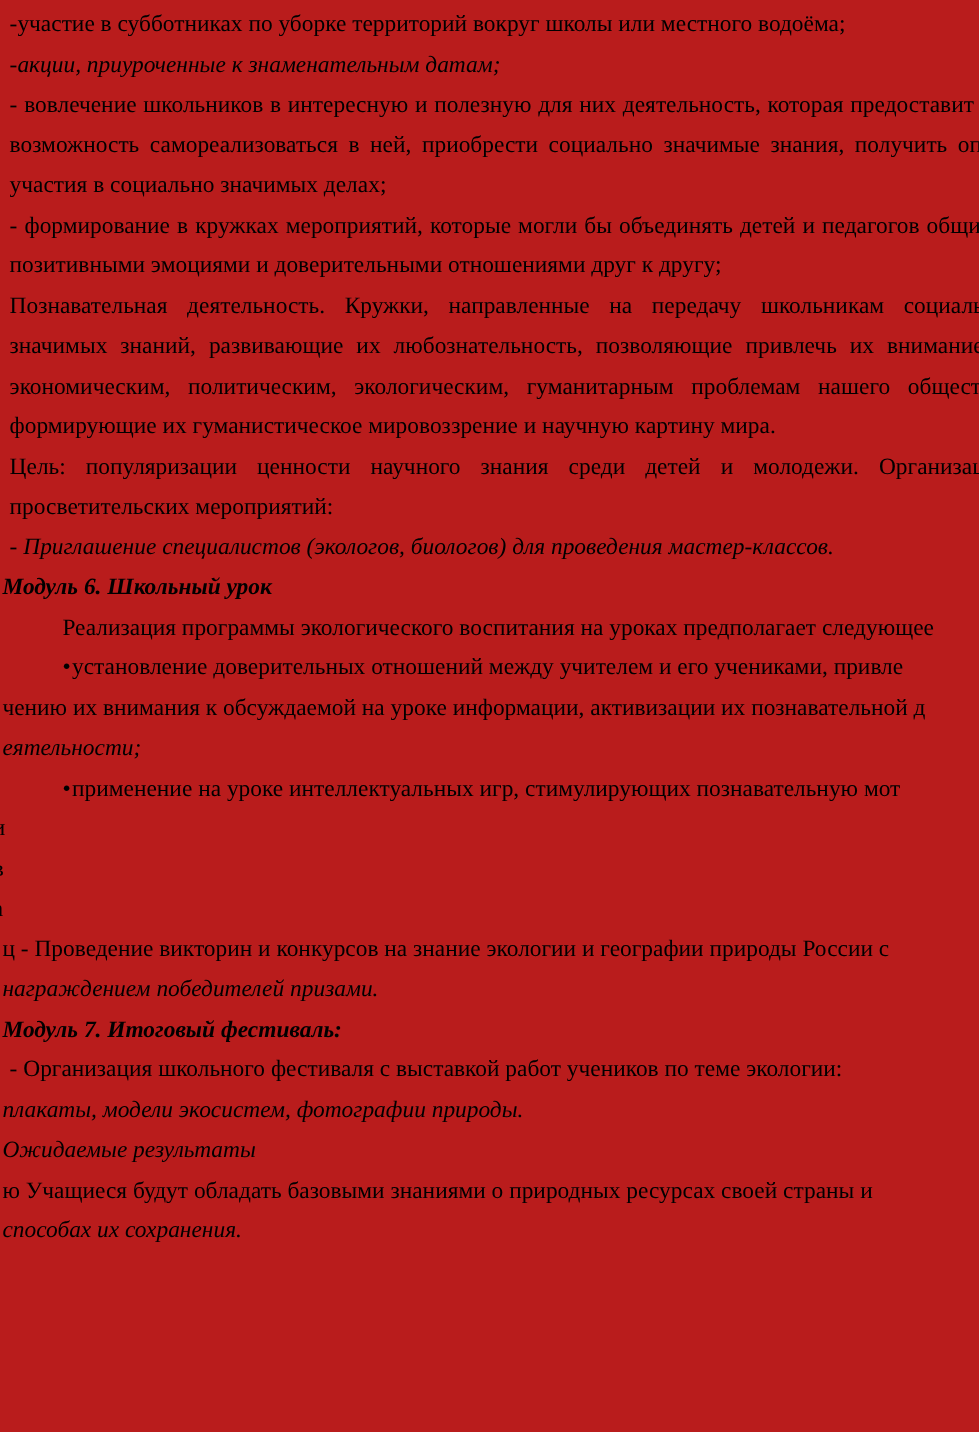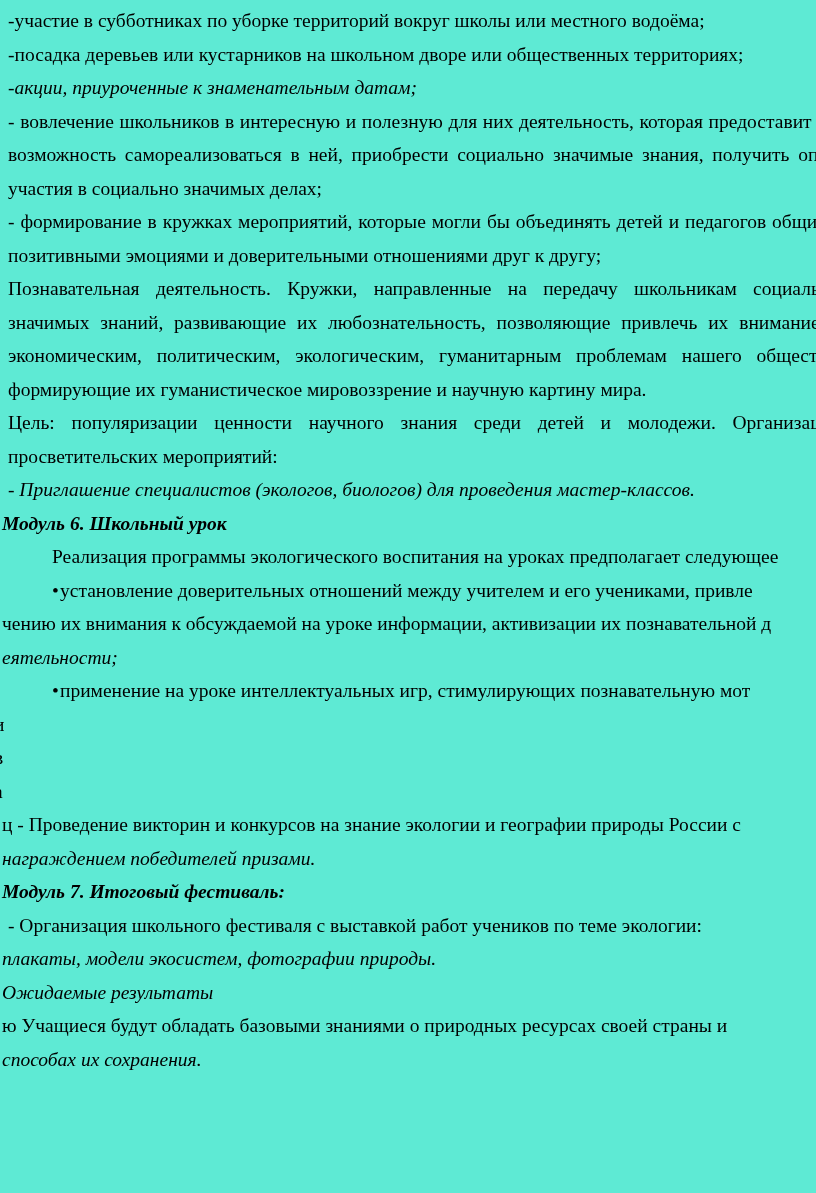--- a/index.html
+++ b/index.html
@@ -9,21 +9,21 @@
   }
   body {
     font-family: "Liberation Serif", "DejaVu Serif", serif;
     color: #000000;
   }
   .page {
     position: relative;
     width: 816px;
     height: 1193px;
     margin: 0 auto;
-    background: #5eead4;
+    background: #b91c1c;
     overflow: hidden;
     box-sizing: border-box;
   }
   .content {
     position: absolute;
     left: 0px;
     top: 0px;
     width: 816px;
     padding: 4px 0 0 0;
     box-sizing: border-box;
@@ -92,21 +92,20 @@
   }
 </style>
 </head>
 <body>
 
 <div class="page">
   <div class="content">
 
     <p class="wide-block just">-участие в субботниках по уборке территорий вокруг школы или местного водоёма;</p>
 
-    <p class="wide-block just"> -посадка деревьев или кустарников на школьном дворе или общественных территориях;</p>
 
     <p class="wide-block left">-акции, приуроченные к знаменательным датам;</p>
 
     <p class="overflow-block just">- вовлечение школьников в интересную и полезную для них деятельность, которая предоставит им возможность самореализоваться в ней, приобрести социально значимые знания, получить опыт участия в социально значимых делах;</p>
 
     <p class="overflow-block just">- формирование в кружках мероприятий, которые могли бы объединять детей и педагогов общими позитивными эмоциями и доверительными отношениями друг к другу;</p>
 
     <p class="overflow-block just">Познавательная деятельность. Кружки, направленные на передачу школьникам социально значимых знаний, развивающие их любознательность, позволяющие привлечь их внимание к экономическим, политическим, экологическим, гуманитарным проблемам нашего общества, формирующие их гуманистическое мировоззрение и научную картину мира.</p>
 
     <p class="overflow-block just">Цель: популяризации ценности научного знания среди детей и молодежи. Организация просветительских мероприятий:</p>

